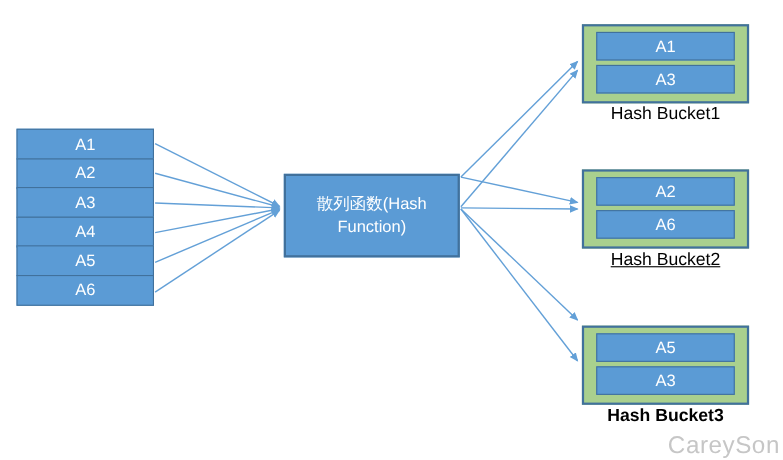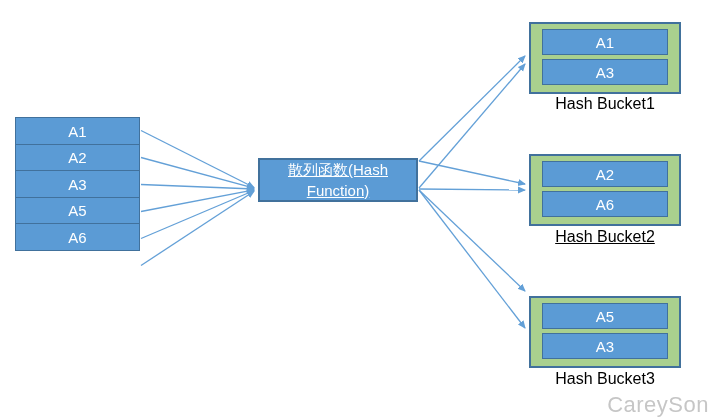--- a/index.html
+++ b/index.html
@@ -11,24 +11,24 @@
   .stack{position:absolute;left:15px;top:117px;width:125px;}
   .stack .row{
     box-sizing:border-box;height:28px;margin-top:-1.5px;
     background:#5B9BD5;border:1.5px solid #41719C;
     color:#ffffff;font-size:15px;
     display:flex;align-items:center;justify-content:center;
   }
   .stack .row:first-child{margin-top:0;}
   
   .hashbox{
-    position:absolute;left:258px;top:158px;width:160px;height:44px;box-sizing:border-box;
+    position:absolute;left:258px;top:158px;width:160px;height:76px;box-sizing:border-box;
     background:#5B9BD5;border:2px solid #41719C;
     display:flex;flex-direction:column;align-items:center;justify-content:center;
-    color:#ffffff;font-size:15px;line-height:21px;text-align:center;text-decoration:underline;
+    color:#ffffff;font-size:15px;line-height:21px;text-align:center;
   }
   
   .bucket{
     position:absolute;left:529px;width:152px;height:72px;box-sizing:border-box;
     background:#A9D08E;border:2px solid #41719C;
   }
   .bucket .item{
     position:absolute;left:11px;width:126px;height:26px;box-sizing:border-box;
     background:#5B9BD5;border:1.5px solid #41719C;
     color:#ffffff;font-size:15px;
@@ -38,38 +38,39 @@
   .bucket .item.i2{top:35px;}
   .bucket.b1{top:22px;}
   .bucket.b2{top:154px;}
   .bucket.b3{top:296px;}
   .bucket-label{
     position:absolute;left:529px;width:152px;text-align:center;
     font-size:16px;color:#000000;
   }
   .bucket-label.l1{top:95px;}
   .bucket-label.l2{top:228px;text-decoration:underline;}
-  .bucket-label.l3{top:370px;}
+  .bucket-label.l3{top:370px;font-weight:bold;}
   
   .watermark{
     position:absolute;right:3px;top:392px;
     font-size:22px;color:#C6C6C6;letter-spacing:0.5px;
   }
   
   svg.arrows{position:absolute;left:0;top:0;pointer-events:none;}
 </style>
 </head>
 <body>
 
 <div class="canvas">
 
   <div class="stack">
     <div class="row">A1</div>
     <div class="row">A2</div>
     <div class="row">A3</div>
+    <div class="row">A4</div>
     <div class="row">A5</div>
     <div class="row">A6</div>
   </div>
 
   <div class="hashbox">
     <span>散列函数(Hash</span>
     <span>Function)</span>
   </div>
 
   <div class="bucket b1">

